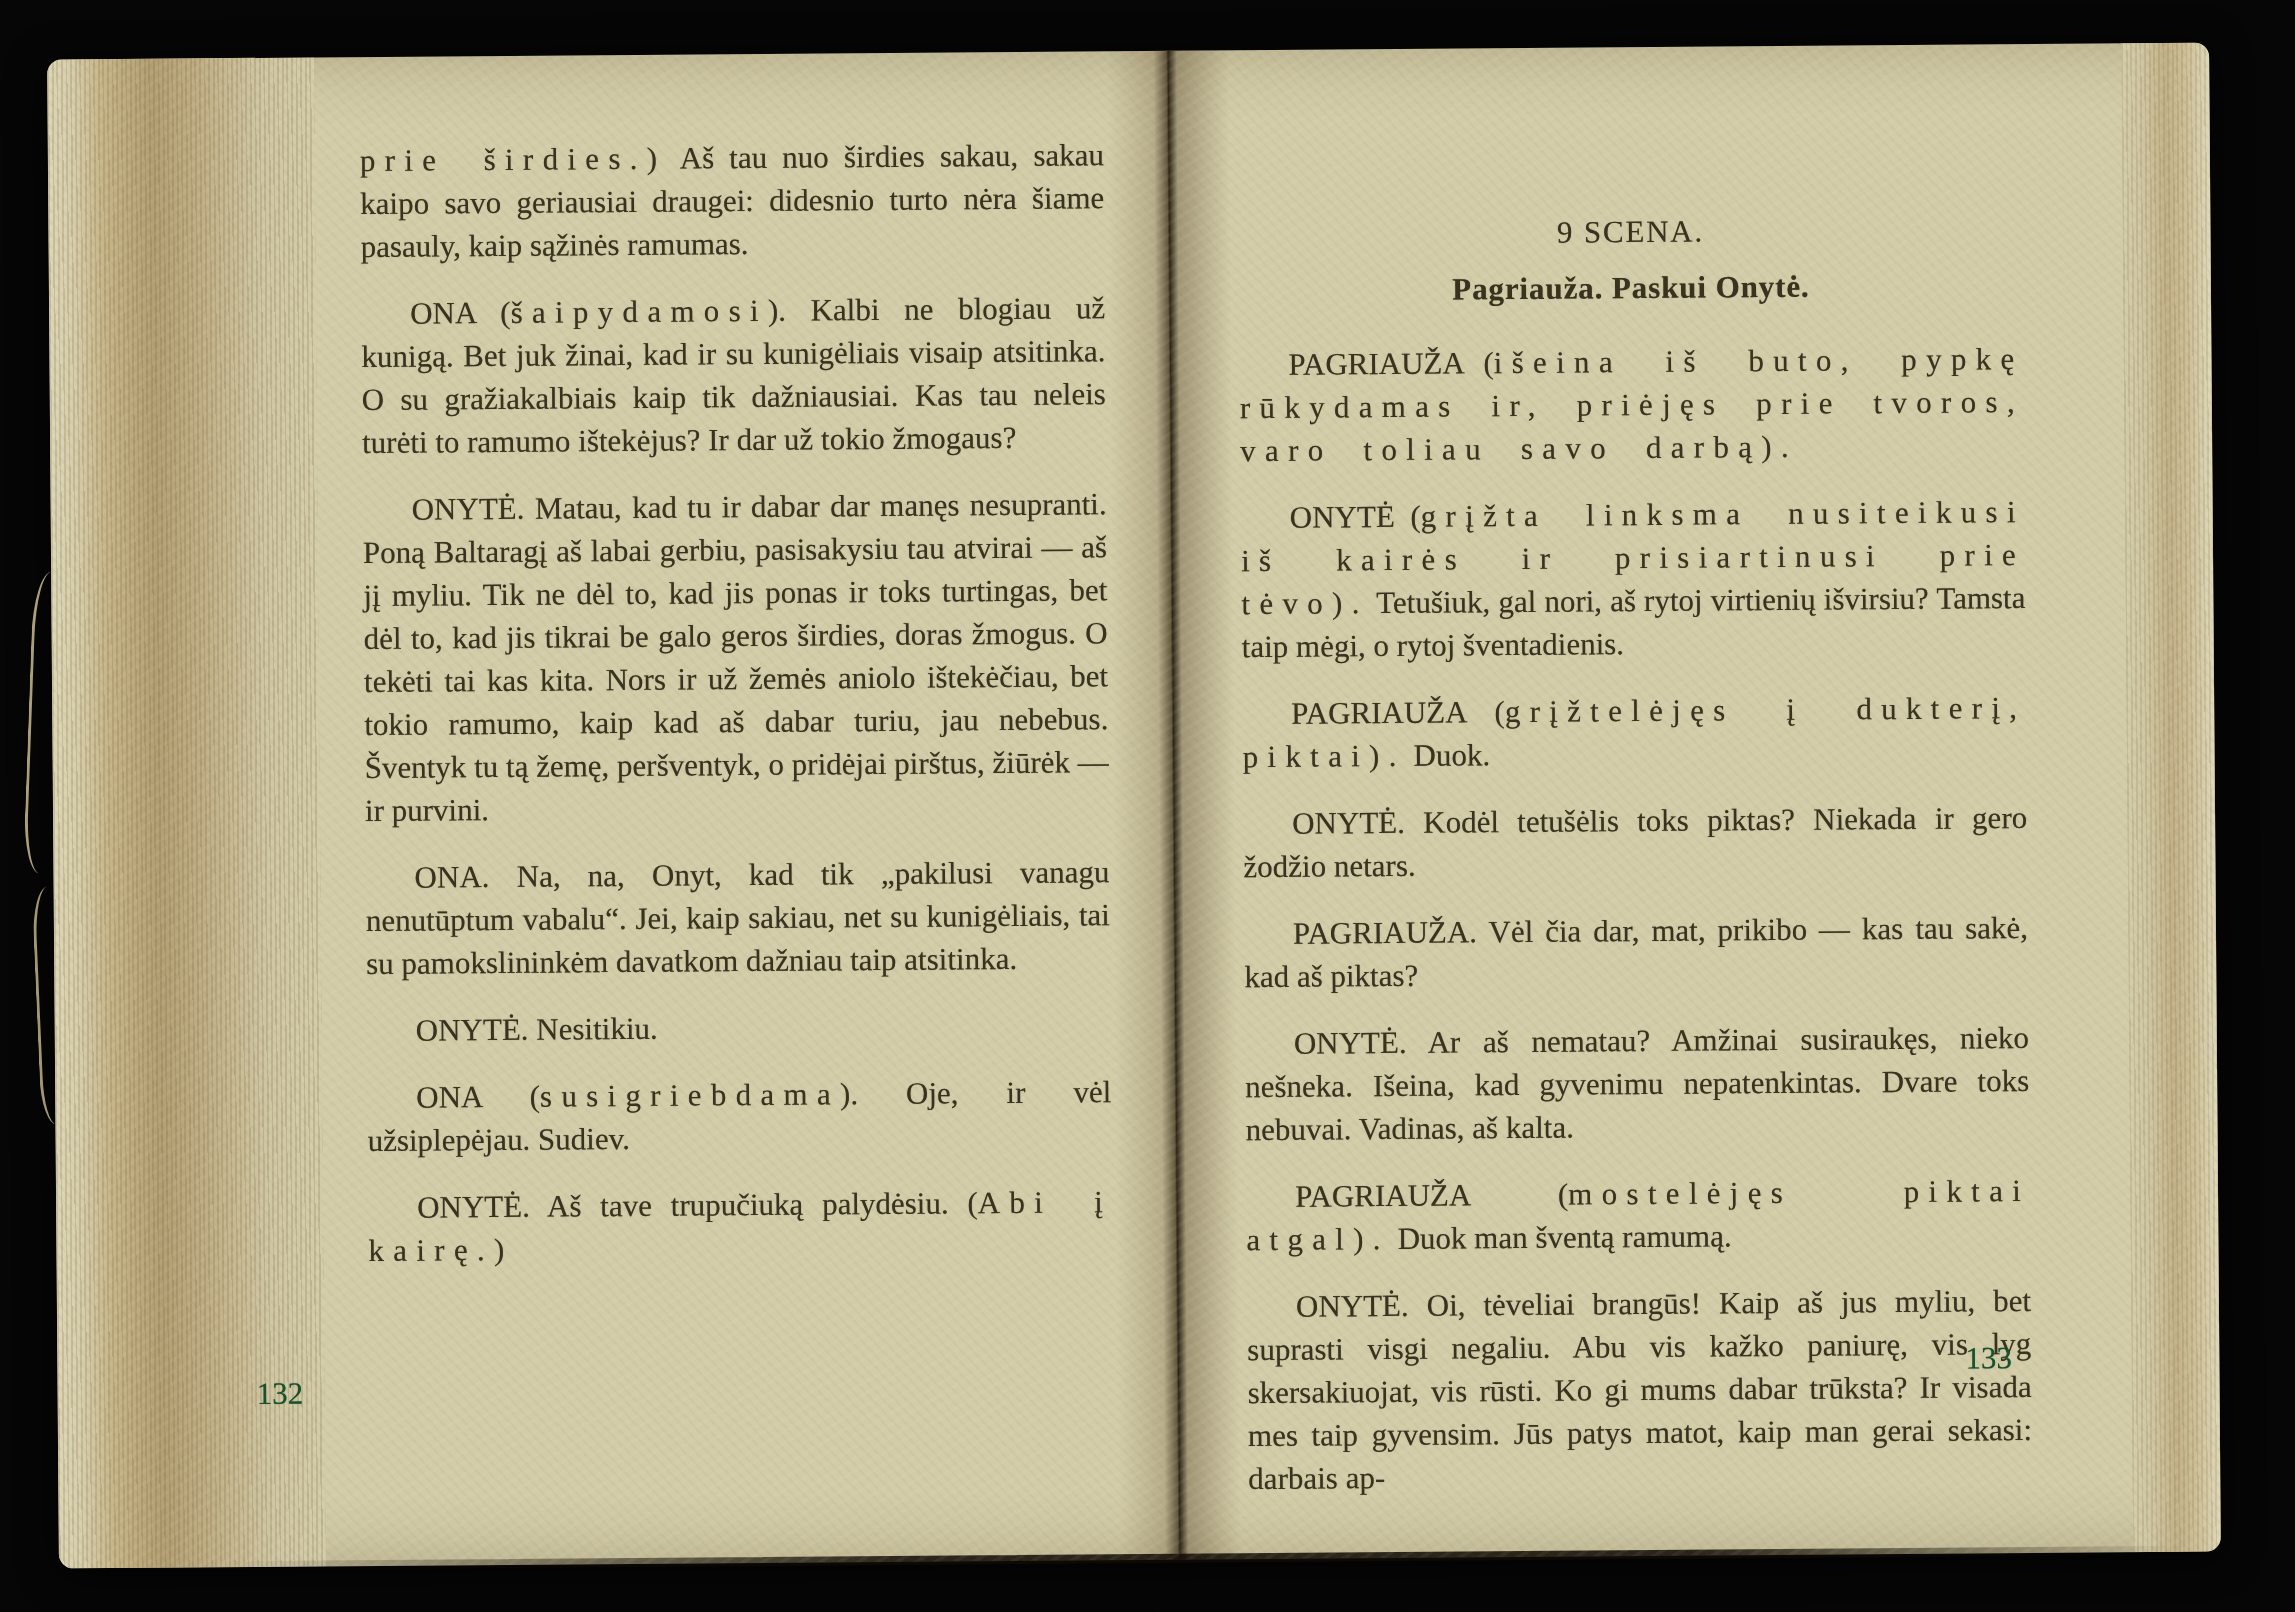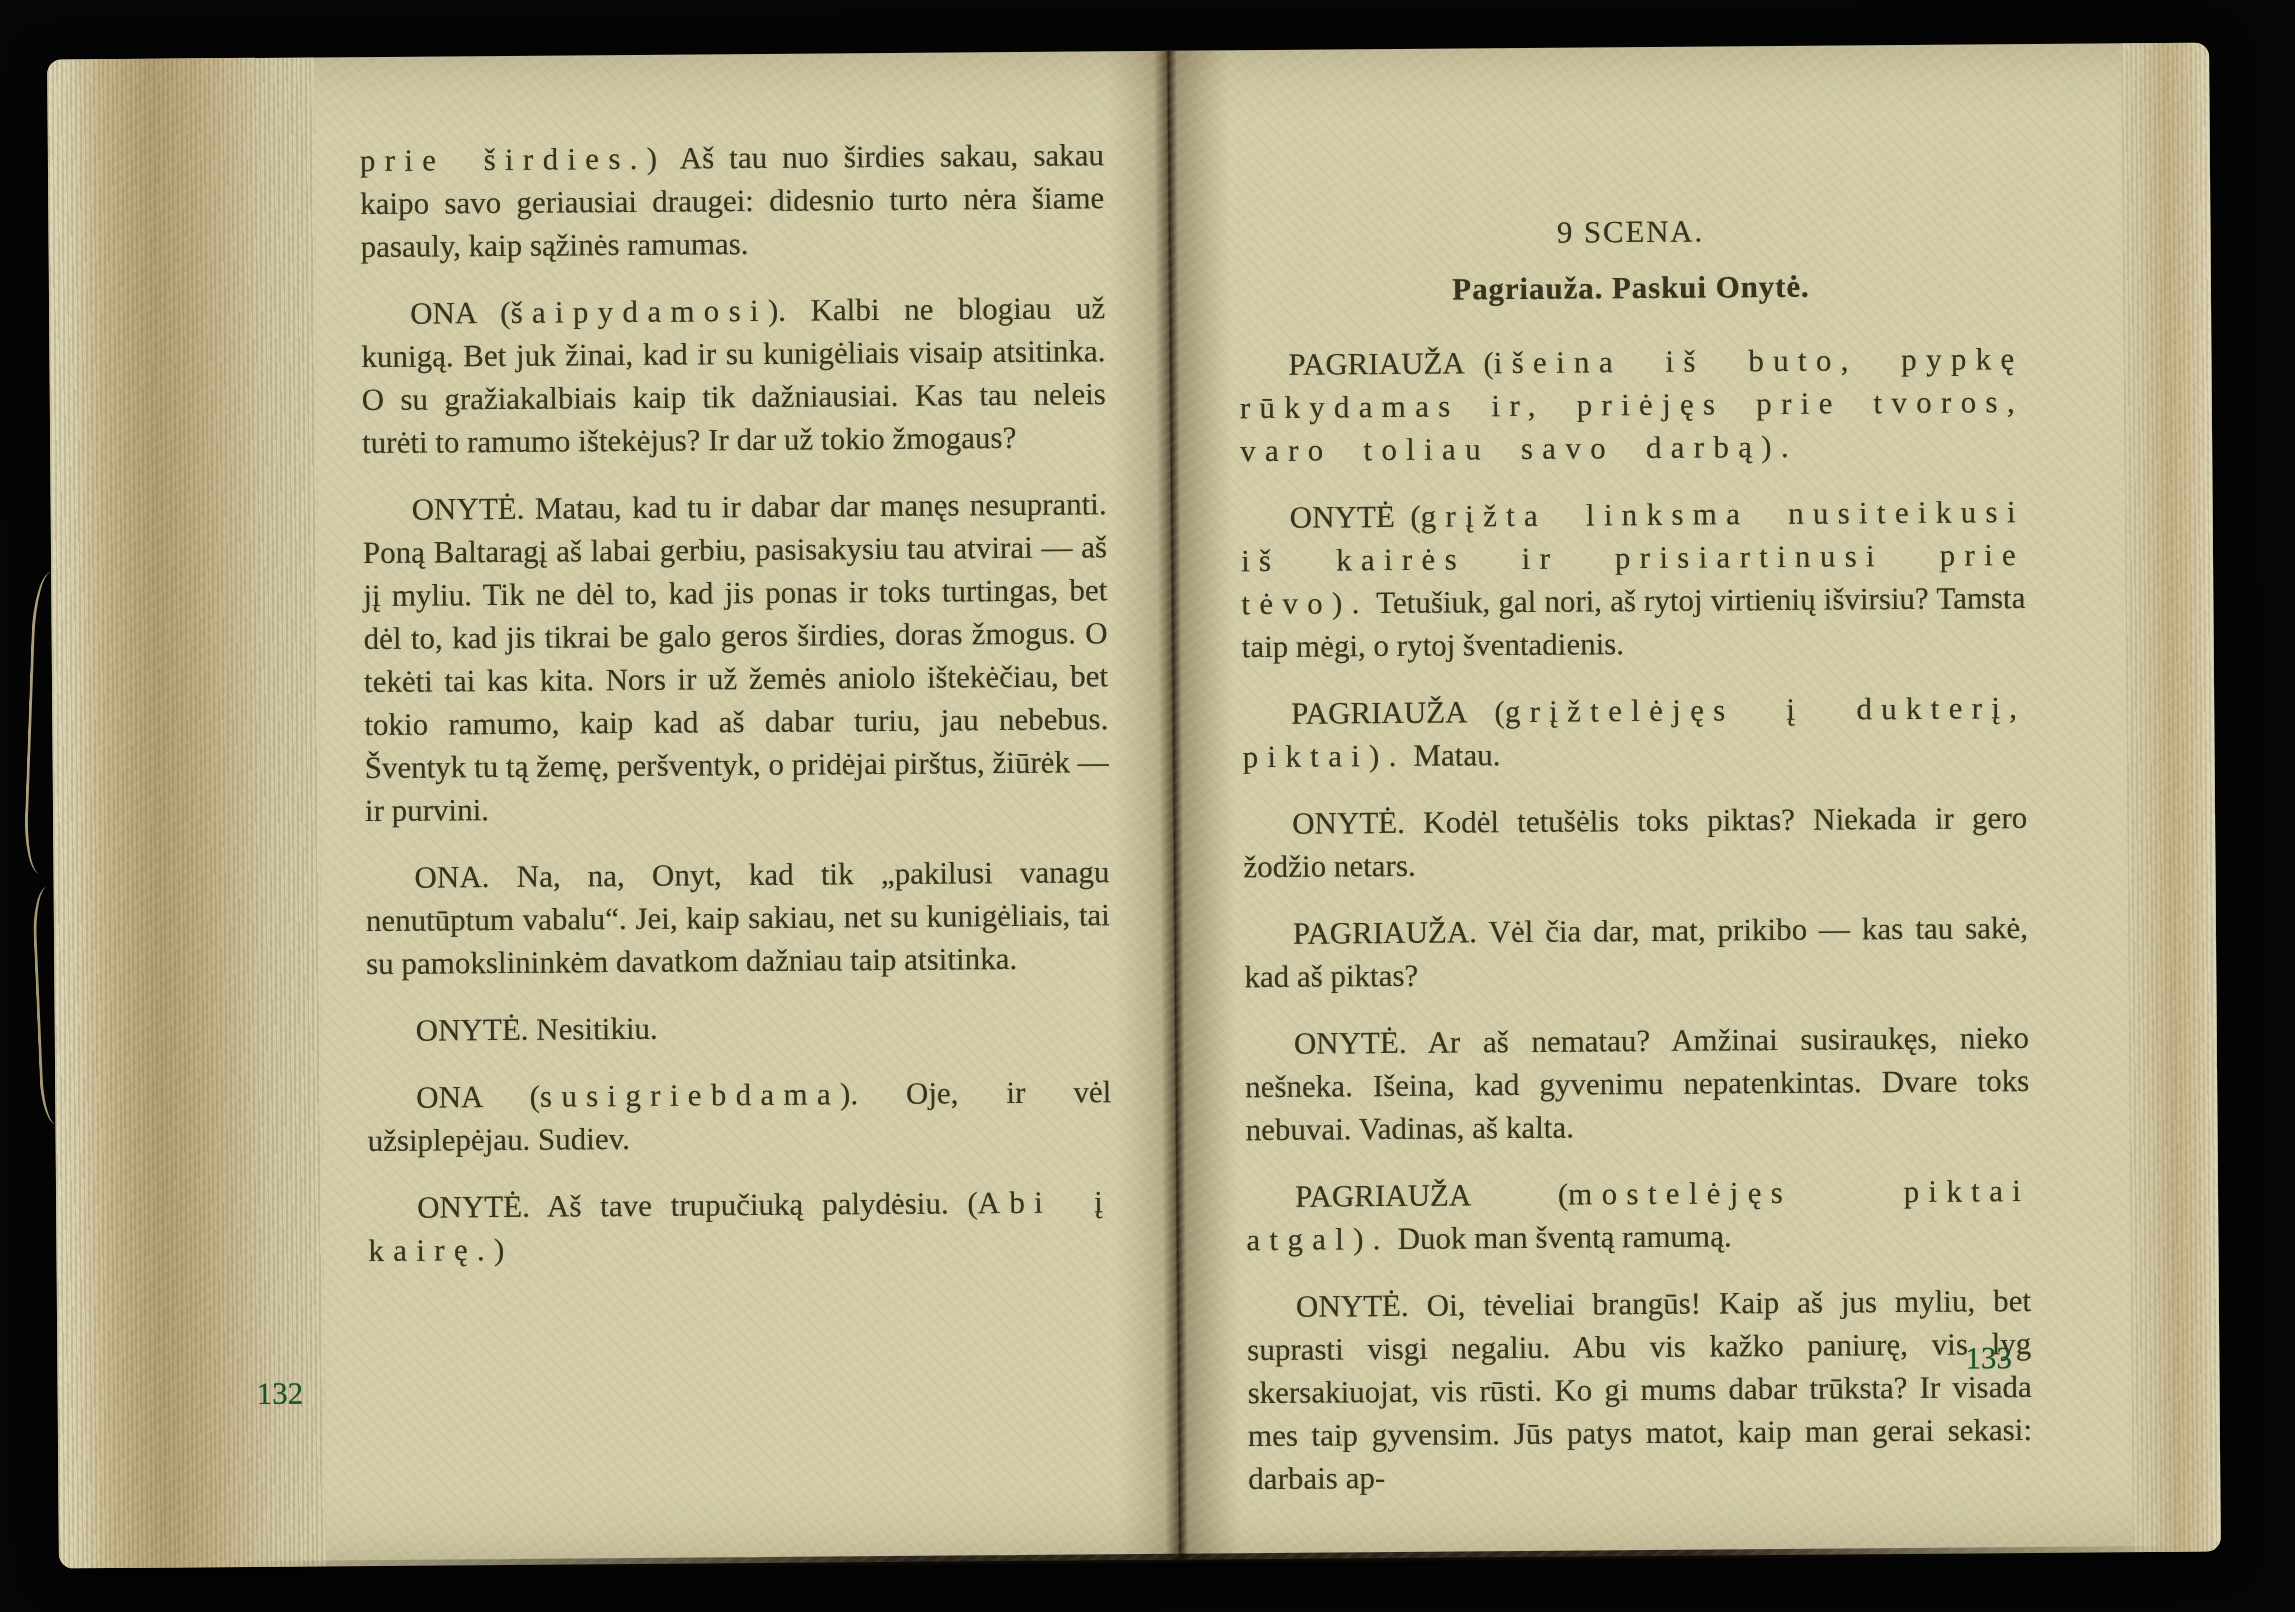--- a/index.html
+++ b/index.html
@@ -104,21 +104,21 @@
         <p class="para"><span>ONA (</span><span class="sp">susigriebdama</span><span>). Oje, ir vėl užsiplepėjau. Sudiev.</span></p>
         <p class="para"><span>ONYTĖ. Aš tave trupučiuką palydėsiu. (</span><span class="sp">Abi į kairę.)</span></p>
       </div>
 
     <div class="page-text right-text">
       <p class="scene-heading">9 SCENA.</p>
       <p class="scene-characters">Pagriauža. Paskui Onytė.</p>
       <div>
           <p class="para"><span>PAGRIAUŽA (</span><span class="sp">išeina iš buto, pypkę rūkydamas ir, priėjęs prie tvoros, varo toliau savo darbą).</span></p>
           <p class="para"><span>ONYTĖ (</span><span class="sp">grįžta linksma nusiteikusi iš kairės ir prisiartinusi prie tėvo).</span><span> Tetušiuk, gal nori, aš rytoj virtienių išvirsiu? Tamsta taip mėgi, o rytoj šventadienis.</span></p>
-          <p class="para"><span>PAGRIAUŽA (</span><span class="sp">grįžtelėjęs į dukterį, piktai).</span><span> Matau.</span></p>
+          <p class="para"><span>PAGRIAUŽA (</span><span class="sp">grįžtelėjęs į dukterį, piktai).</span><span> Duok.</span></p>
           <p class="para"><span>ONYTĖ. Kodėl tetušėlis toks piktas? Niekada ir gero žodžio netars.</span></p>
           <p class="para"><span>PAGRIAUŽA. Vėl čia dar, mat, prikibo — kas tau sakė, kad aš piktas?</span></p>
           <p class="para"><span>ONYTĖ. Ar aš nematau? Amžinai susiraukęs, nieko nešneka. Išeina, kad gyvenimu nepatenkintas. Dvare toks nebuvai. Vadinas, aš kalta.</span></p>
           <p class="para"><span>PAGRIAUŽA (</span><span class="sp">mostelėjęs piktai atgal).</span><span> Duok man šventą ramumą.</span></p>
           <p class="para"><span>ONYTĖ. Oi, tėveliai brangūs! Kaip aš jus myliu, bet suprasti visgi negaliu. Abu vis kažko paniurę, vis lyg skersakiuojat, vis rūsti. Ko gi mums dabar trūksta? Ir visada mes taip gyvensim. Jūs patys matot, kaip man gerai sekasi: darbais ap-</span></p>
         </div>
     </div>
 
     <div class="page-number left">132</div>
     <div class="page-number right">133</div>

